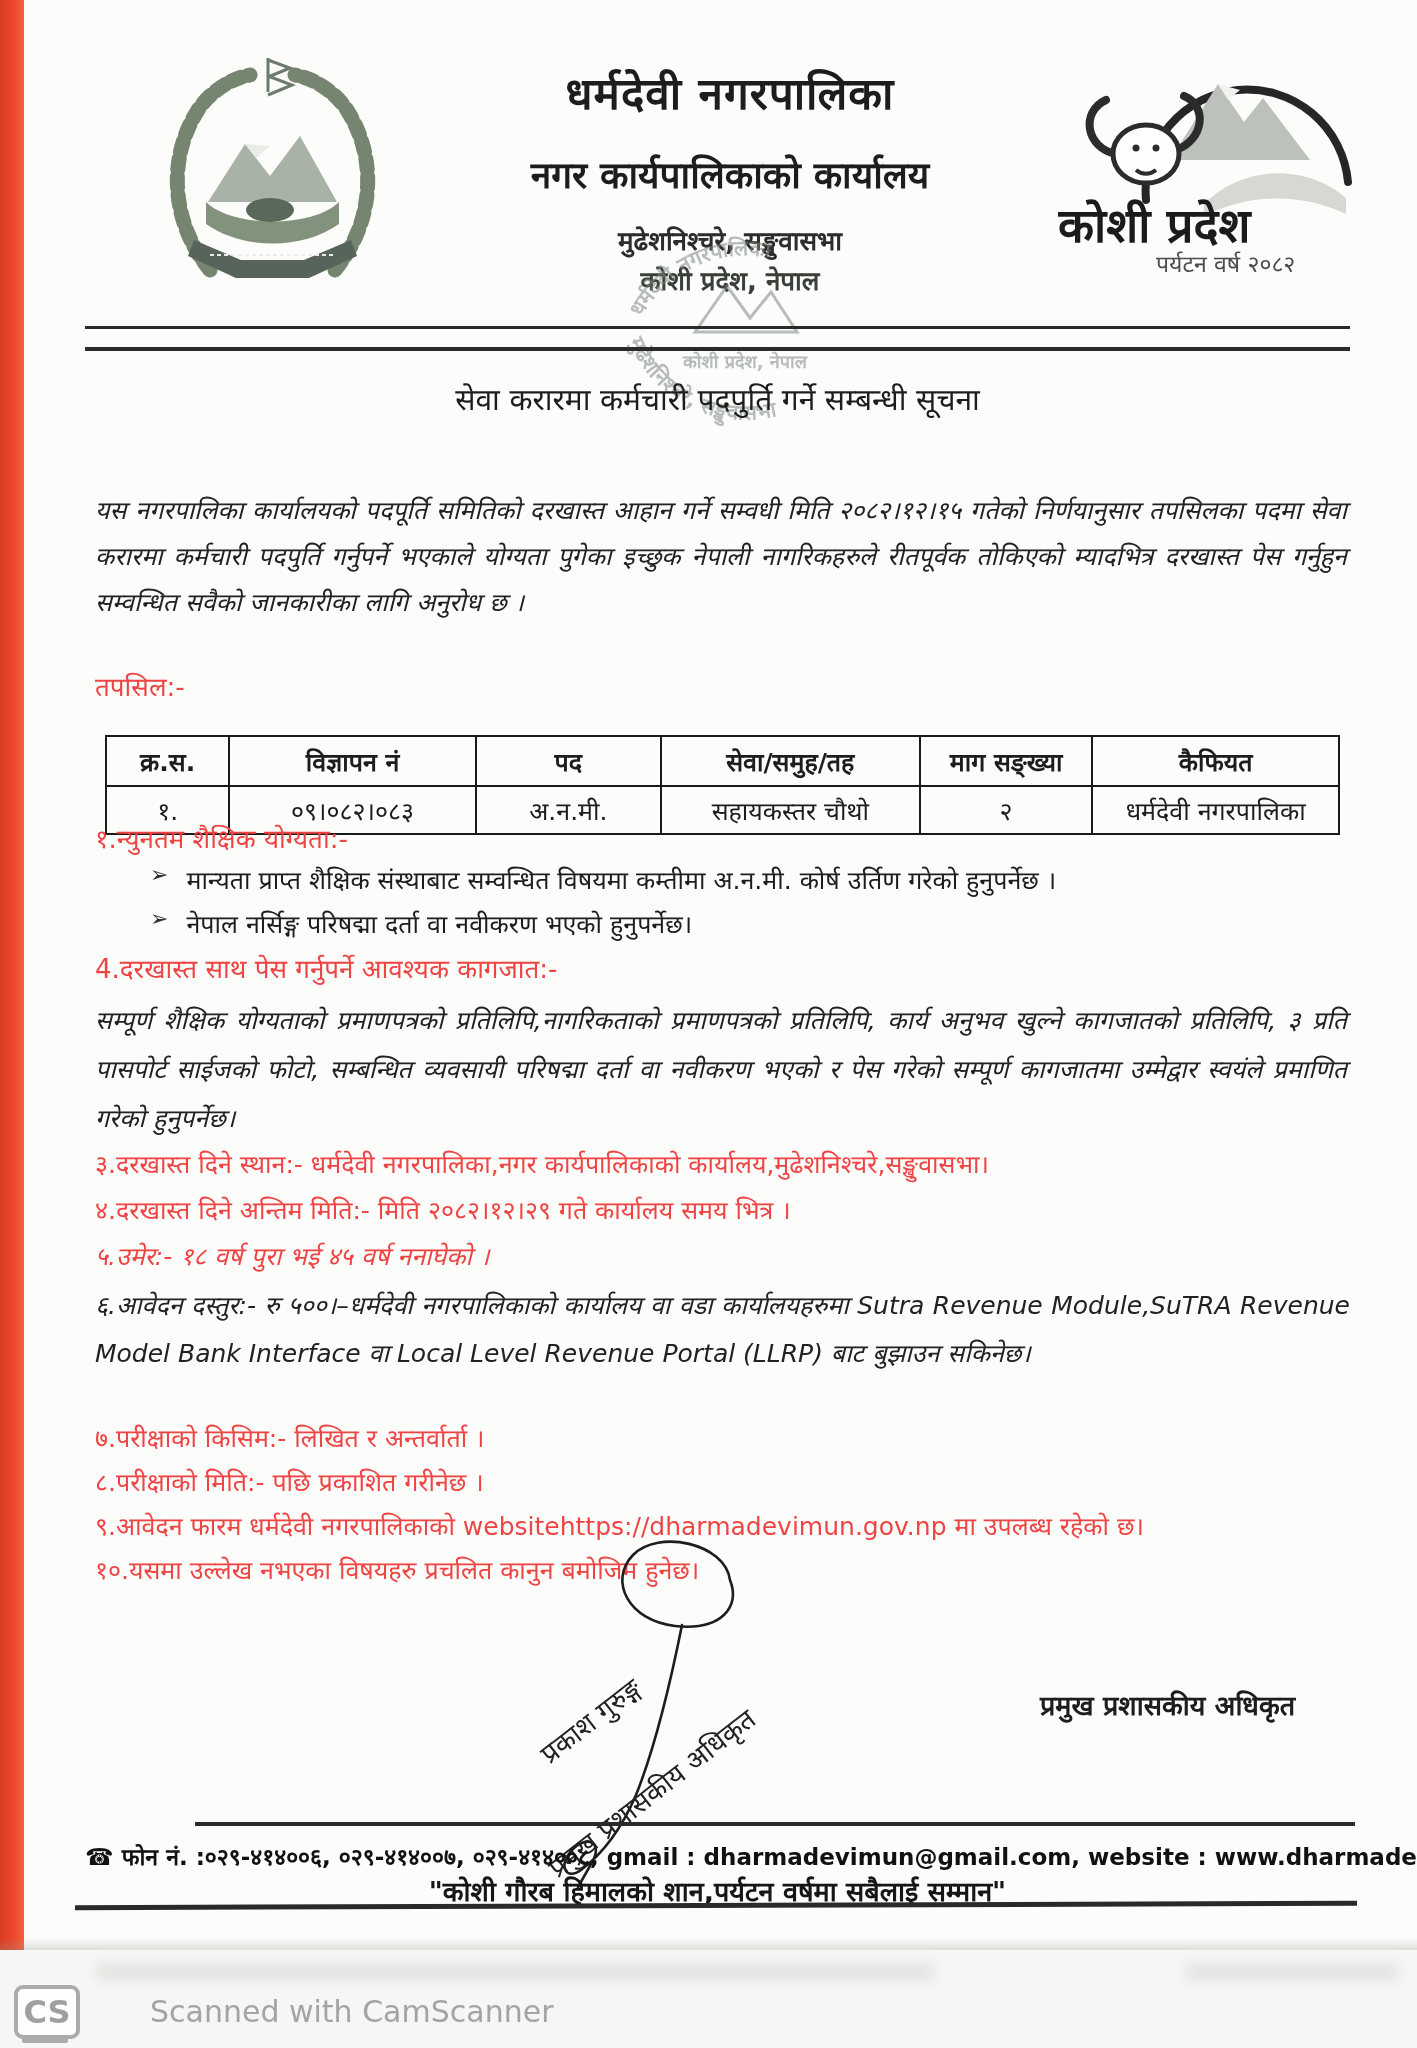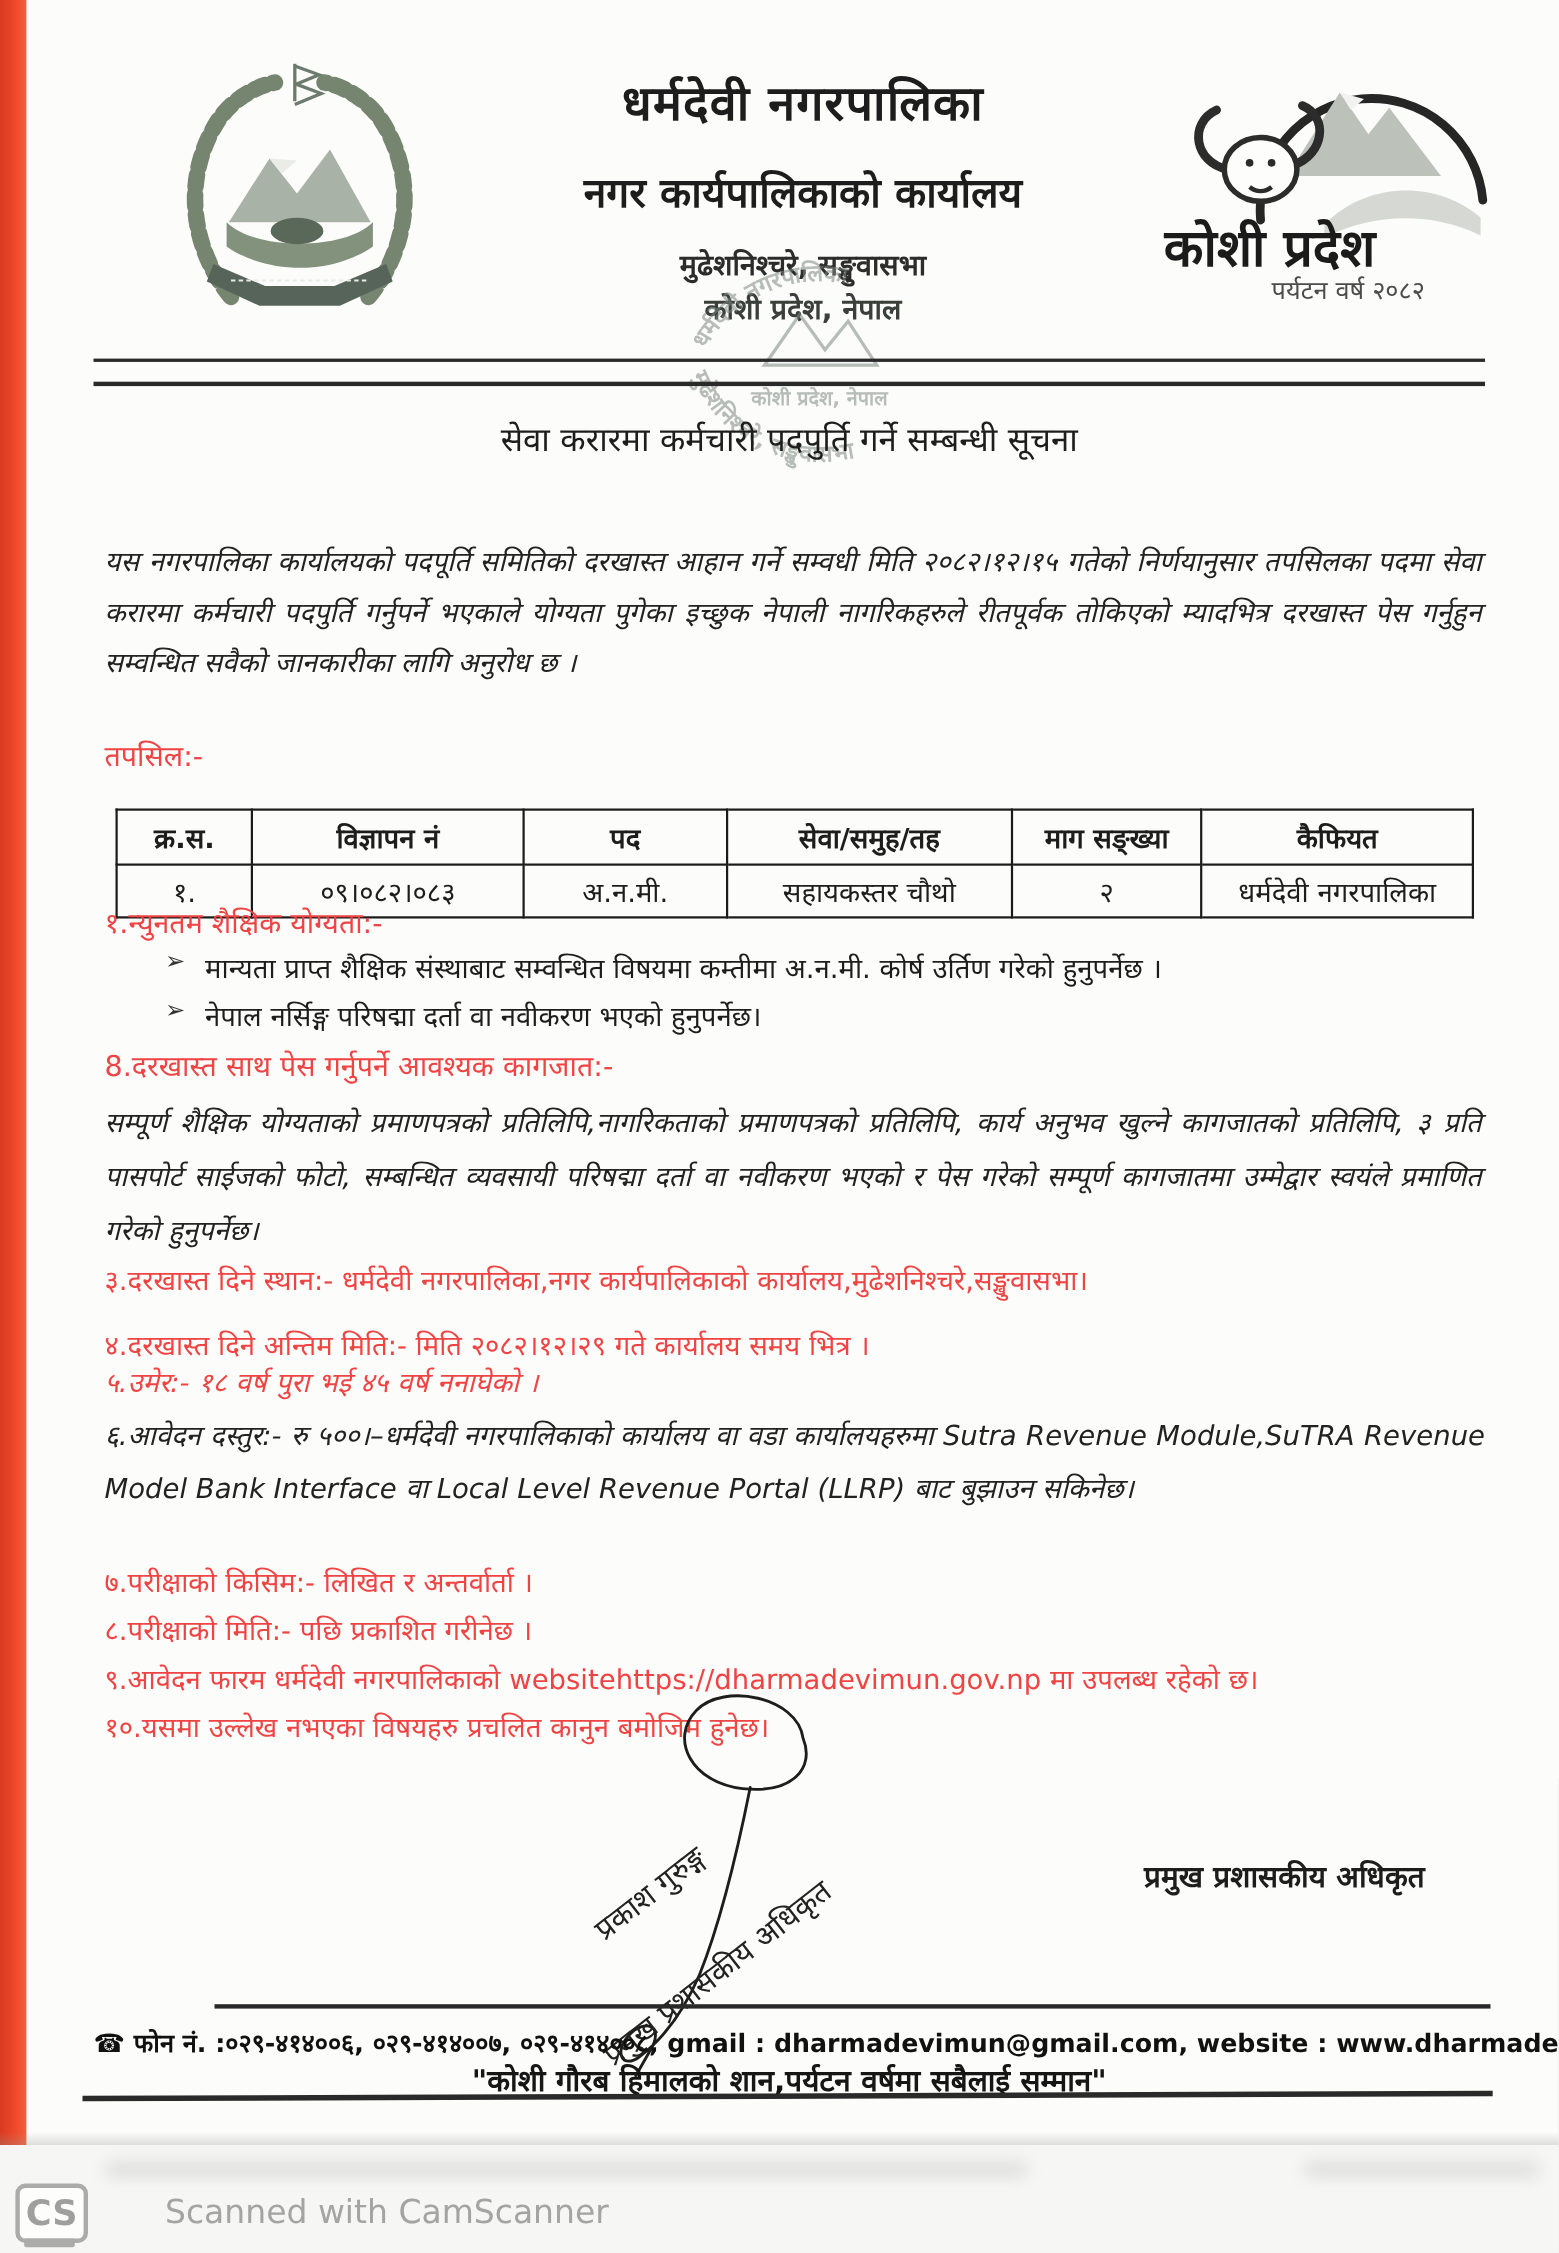--- a/index.html
+++ b/index.html
@@ -155,25 +155,25 @@
 
   <div class="abs bullet-row" style="left:150px;top:862px;">
     <span class="bullet-glyph">➢</span>
     <span>मान्यता प्राप्त शैक्षिक संस्थाबाट सम्वन्धित विषयमा कम्तीमा अ.न.मी. कोर्ष उर्तिण गरेको हुनुपर्नेछ ।</span>
   </div>
   <div class="abs bullet-row" style="left:150px;top:906px;">
     <span class="bullet-glyph">➢</span>
     <span>नेपाल नर्सिङ्ग परिषद्मा दर्ता वा नवीकरण भएको हुनुपर्नेछ।</span>
   </div>
 
-  <div class="abs item" style="left:95px;top:950px;font-size:26px;">8.दरखास्त साथ पेस गर्नुपर्ने आवश्यक कागजात:-</div>
+  <div class="abs item" style="left:95px;top:950px;font-size:26px;">4.दरखास्त साथ पेस गर्नुपर्ने आवश्यक कागजात:-</div>
   <div class="abs jst body-text" style="left:95px;top:996px;width:1252px;line-height:49px;">सम्पूर्ण शैक्षिक योग्यताको प्रमाणपत्रको प्रतिलिपि,नागरिकताको प्रमाणपत्रको प्रतिलिपि, कार्य अनुभव खुल्ने कागजातको प्रतिलिपि, ३ प्रति पासपोर्ट साईजको फोटो, सम्बन्धित व्यवसायी परिषद्मा दर्ता वा नवीकरण भएको र पेस गरेको सम्पूर्ण कागजातमा उम्मेद्वार स्वयंले प्रमाणित गरेको हुनुपर्नेछ।</div>
 
   <div class="abs item" style="left:95px;top:1146px;">३.दरखास्त दिने स्थान:- धर्मदेवी नगरपालिका,नगर कार्यपालिकाको कार्यालय,मुढेशनिश्चरे,सङ्खुवासभा।</div>
-  <div class="abs item" style="left:95px;top:1192px;margin-top:13px;">४.दरखास्त दिने अन्तिम मिति:- मिति २०८२।१२।२९ गते कार्यालय समय भित्र ।</div>
+  <div class="abs item" style="left:95px;top:1192px;">४.दरखास्त दिने अन्तिम मिति:- मिति २०८२।१२।२९ गते कार्यालय समय भित्र ।</div>
   <div class="abs item" style="left:95px;top:1238px;font-style:italic;">५.उमेर:- १८ वर्ष पुरा भई ४५ वर्ष ननाघेको ।</div>
   <div class="abs jst body-text" style="left:95px;top:1282px;width:1255px;line-height:48px;">६.आवेदन दस्तुर:-  रु ५००।–धर्मदेवी नगरपालिकाको कार्यालय वा वडा कार्यालयहरुमा Sutra Revenue Module,SuTRA Revenue Model Bank Interface वा Local Level Revenue Portal (LLRP) बाट बुझाउन सकिनेछ।</div>
   <div class="abs item" style="left:95px;top:1420px;">७.परीक्षाको किसिम:- लिखित र अन्तर्वार्ता ।</div>
   <div class="abs item" style="left:95px;top:1464px;">८.परीक्षाको मिति:- पछि प्रकाशित गरीनेछ ।</div>
   <div class="abs item" style="left:95px;top:1508px;">९.आवेदन फारम धर्मदेवी नगरपालिकाको websitehttps://dharmadevimun.gov.np मा उपलब्ध रहेको छ।</div>
   <div class="abs item" style="left:95px;top:1552px;">१०.यसमा उल्लेख नभएका विषयहरु प्रचलित कानुन बमोजिम हुनेछ।</div>
 
   <div class="abs" style="left:430px;top:1525px;width:330px;height:370px;">
     <svg width="330" height="370" viewBox="0 0 330 370">
       <g fill="none" stroke="#1d1d1d" stroke-width="2.6" stroke-linecap="round">

